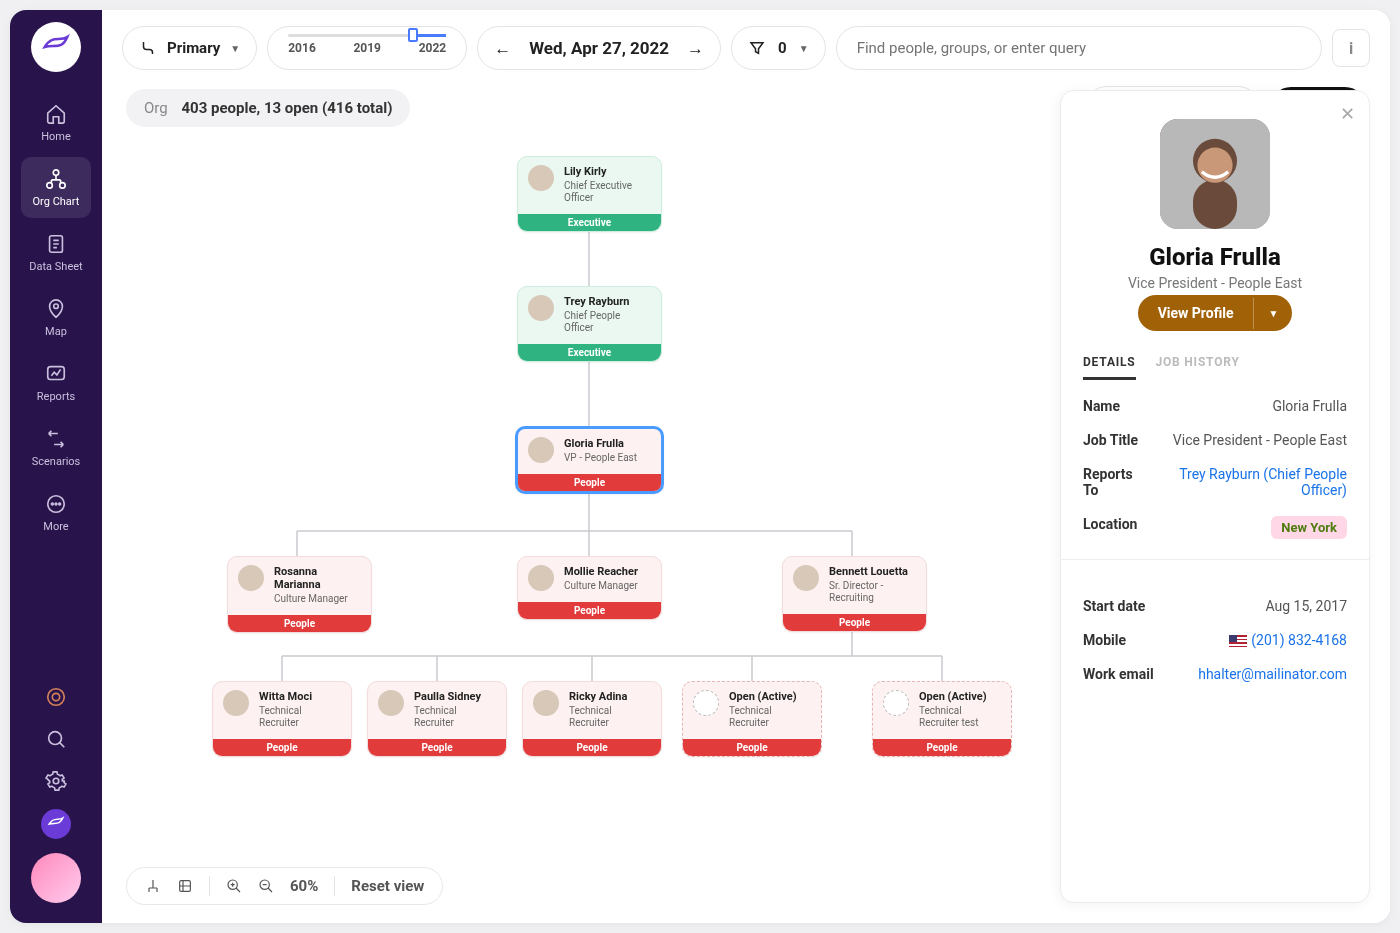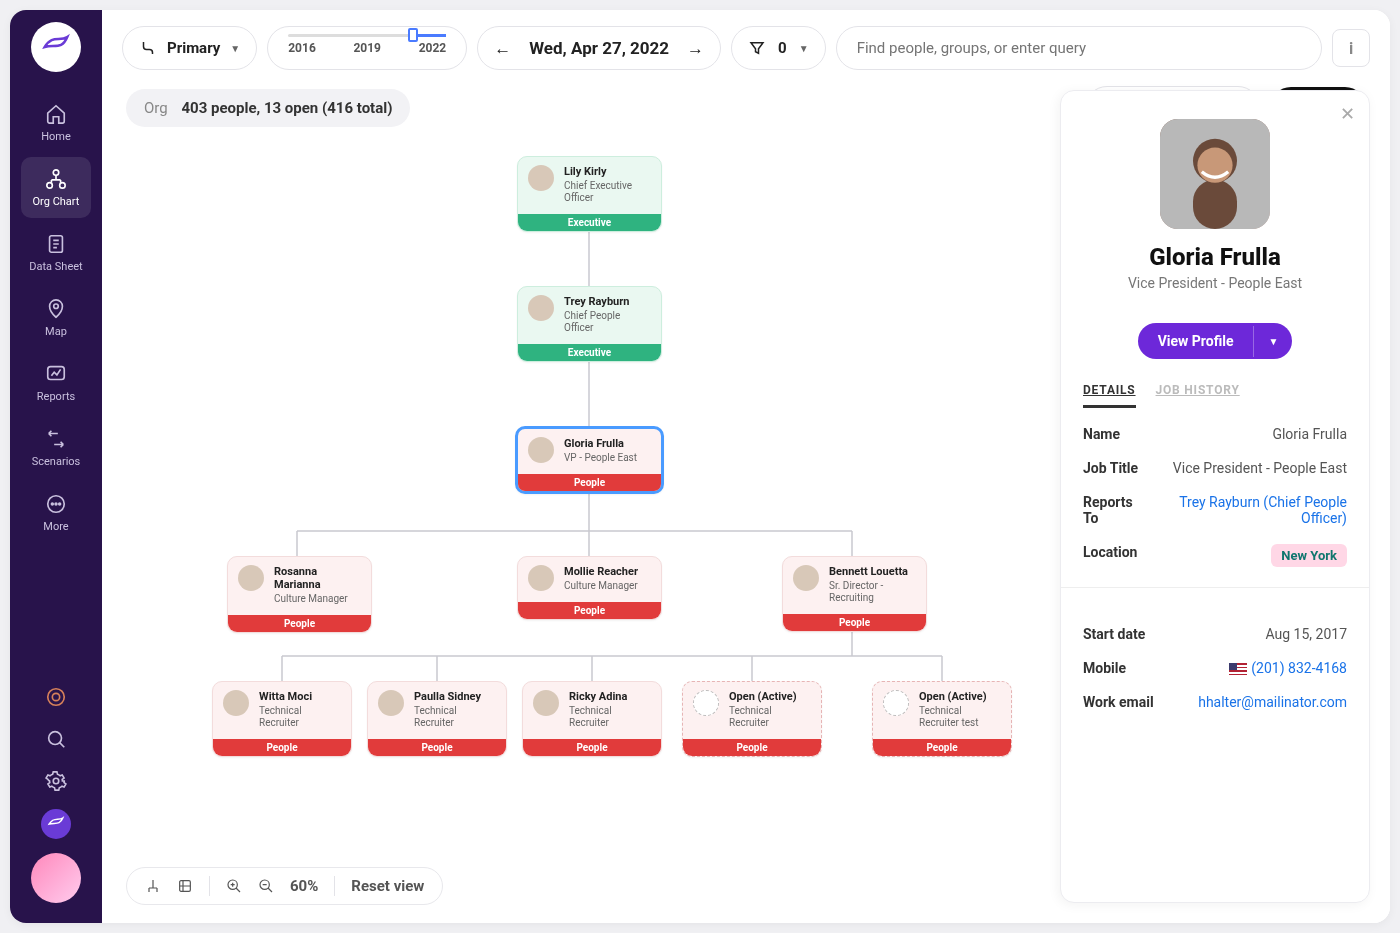--- a/index.html
+++ b/index.html
@@ -64,32 +64,32 @@
   .canvas-tools { position:absolute; left:24px; bottom:18px; background:#fff; border:1px solid #e8e8ec; border-radius:999px; padding:8px 18px; display:flex; align-items:center; gap:16px; font-size:15px; color:#555;}
   .canvas-tools .sep { width:1px; height:20px; background:#e3e3e8;}
   .canvas-tools .ico { cursor:pointer; display:flex;}
   
   .detail { position:absolute; top:80px; right:20px; bottom:20px; width:310px; background:#fff; border:1px solid #ececf0; border-radius:14px; box-shadow: -2px 2px 12px rgba(0,0,0,0.05); padding:20px 22px; display:flex; flex-direction:column;}
   .detail-close { position:absolute; top:12px; right:14px; color:#aaa; cursor:pointer; font-size:18px;}
   .detail-av { width:110px; height:110px; border-radius:18px; background:linear-gradient(135deg,#8a6a5a,#c8a8a0); margin:8px auto 14px; display:flex; align-items:center; justify-content:center; overflow:hidden;}
   .detail-av svg { width:100%; height:100%;}
   .detail-name { text-align:center; font-size:24px; font-weight:800; color:#111;}
   .detail-title { text-align:center; color:#777; font-size:14px; margin-top:4px;}
-  .view-profile { margin:32px auto 0; background:#6d28d9; color:#fff; border-radius:999px; display:flex; align-items:center; font-weight:700; font-size:14px; overflow:hidden;}
+  .view-profile { margin:4px auto 0; background:#a16207; color:#fff; border-radius:999px; display:flex; align-items:center; font-weight:700; font-size:14px; overflow:hidden;}
   .view-profile .vp-label { padding:10px 20px;}
   .view-profile .vp-caret { padding:10px 14px; border-left:1px solid rgba(255,255,255,0.3); font-size:10px;}
   .tabs { display:flex; gap:20px; margin-top:24px; font-size:12px; letter-spacing:.8px; font-weight:700;}
-  .tab { color:#bbb; padding-bottom:8px; cursor:pointer;text-decoration:underline;}
+  .tab { color:#bbb; padding-bottom:8px; cursor:pointer;}
   .tab.active { color:#333; border-bottom:3px solid #333;}
   .fields { margin-top:18px; display:flex; flex-direction:column; gap:18px;}
   .field { display:flex; justify-content:space-between; align-items:flex-start; gap:16px; font-size:14px;}
   .field-l { color:#333; font-weight:700;}
   .field-v { color:#555; text-align:right;}
   .field-v.link { color:#1a73e8;}
-  .loc-badge { background:#ffd7e6; color:#0f766e; font-weight:700; border-radius:6px; padding:4px 10px; font-size:13px;}
+  .loc-badge { background:#ffd7e6; color:#4d7c0f; font-weight:700; border-radius:6px; padding:4px 10px; font-size:13px;}
   .divider { height:1px; background:#eee; margin:20px -22px;}
   .flag { display:inline-block; width:18px; height:12px; background:linear-gradient(#b22234 0 15%, #fff 15% 30%, #b22234 30% 45%, #fff 45% 60%, #b22234 60% 75%, #fff 75% 90%, #b22234 90% 100%); position:relative; vertical-align:middle; margin-right:4px;}
   .flag::before { content:''; position:absolute; left:0; top:0; width:8px; height:7px; background:#3c3b6e;}
 </style>
 </head>
 <body>
 
 <div class="app">
 
   <div class="sidebar">

